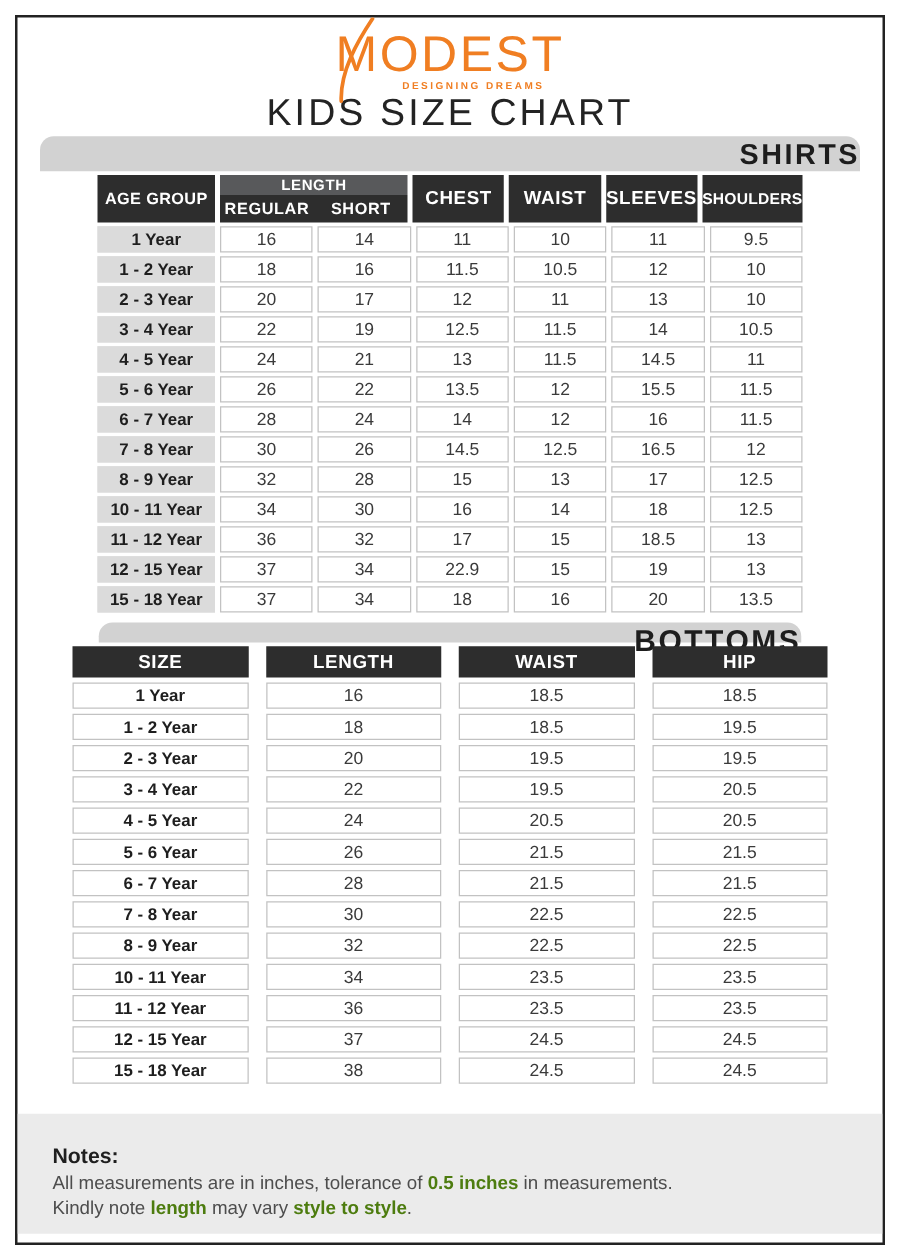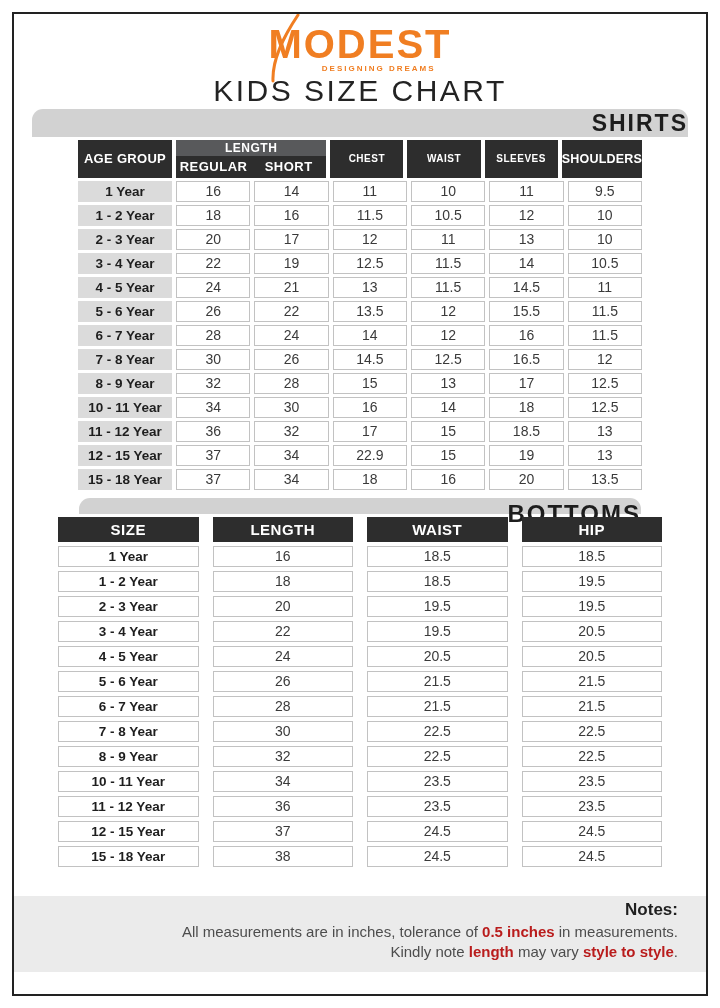--- a/index.html
+++ b/index.html
@@ -11,21 +11,21 @@
   .frame {
     width:100%; height:100%; border:2px solid #222;
     display:flex; flex-direction:column; padding-top:10px; overflow:hidden;
     background:#fff;
   }
 
   
   .brand { text-align:center; }
   .logo { position:relative; display:inline-block; line-height:1; }
   .brand-name {
-    font-size:40px; font-weight:bold; letter-spacing:2px;
+    font-size:40px; font-weight:normal; letter-spacing:2px;
     color:#F07E22; line-height:1;
   }
   .swoosh { position:absolute; left:-8px; top:-13px; pointer-events:none; }
   .brand-tagline {
     position:absolute; right:16px; bottom:-9px;
     font-size:8px; font-weight:bold; letter-spacing:2px; color:#F07E22;
     white-space:nowrap;
   }
   .page-title {
     margin-top:11px; font-size:30px; font-weight:500; letter-spacing:2.5px;
@@ -39,21 +39,21 @@
   }
   .shirts-bar { width:656px; margin:2px auto 3px; font-size:23px; height:28px; line-height:28px; }
   .bottoms-bar { width:562px; margin:0 auto 3px; font-size:24px; height:16px; line-height:32px; }
 
   
   .shirts-wrap { width:564px; margin:0 auto; }
   .shead, .shirts-wrap .trow {
     display:grid; grid-template-columns:94px repeat(6,1fr); column-gap:4px;
   }
   .hcell {
-    background:#2D2D2D; color:#fff; font-weight:bold; font-size:10px;
+    background:#2D2D2D; color:#fff; font-weight:bold; font-size:15px;
     display:flex; align-items:center; justify-content:center; letter-spacing:0.5px;
     height:38px; text-align:center;
   }
   .hcell.agehead { font-size:13px; letter-spacing:0.3px; }
   .hcell.shoulders { font-size:12.5px; letter-spacing:0.2px; }
   .lengroup { grid-column:2 / span 2; display:flex; flex-direction:column; }
   .lentop {
     background:#58595B; color:#fff; font-weight:bold; font-size:12px;
     height:16px; line-height:16px; text-align:center; letter-spacing:0.5px;
   }
@@ -79,26 +79,26 @@
   .bottoms-wrap { width:604px; margin:0 auto; }
   .bhead, .bottoms-wrap .trow {
     display:grid; grid-template-columns:repeat(4,1fr); column-gap:14px;
   }
   .bhead .hcell { height:25px; font-size:15px; }
   .bottoms-wrap .tbody { gap:4px; margin-top:4px; }
   .bottoms-wrap .cell.first { font-weight:bold; font-size:13.5px; color:#1E1E1E; }
 
   
   .notes {
-    margin-top:auto; margin-bottom:22px; background:#EBEBEB;
-    padding:4px 28px 9px; color:#4D4D4D;text-align:right;
+    margin-top:auto; margin-bottom:7px; background:#EBEBEB;
+    padding:24px 28px 9px; color:#4D4D4D;
   }
   .notes-title { font-size:17px; font-weight:bold; color:#1F1F1F; margin-bottom:2px; }
   .notes p { font-size:15px; line-height:1.38; }
-  .notes .b { font-weight:bold; color:#b91c1c; }
+  .notes .b { font-weight:bold; color:#4d7c0f; }
 </style>
 </head>
 <body>
 
 <div class="page">
   <div class="frame">
 
     <header class="brand">
       <div class="logo">
         <svg class="swoosh" width="46" height="76" viewBox="0 0 46 76">

